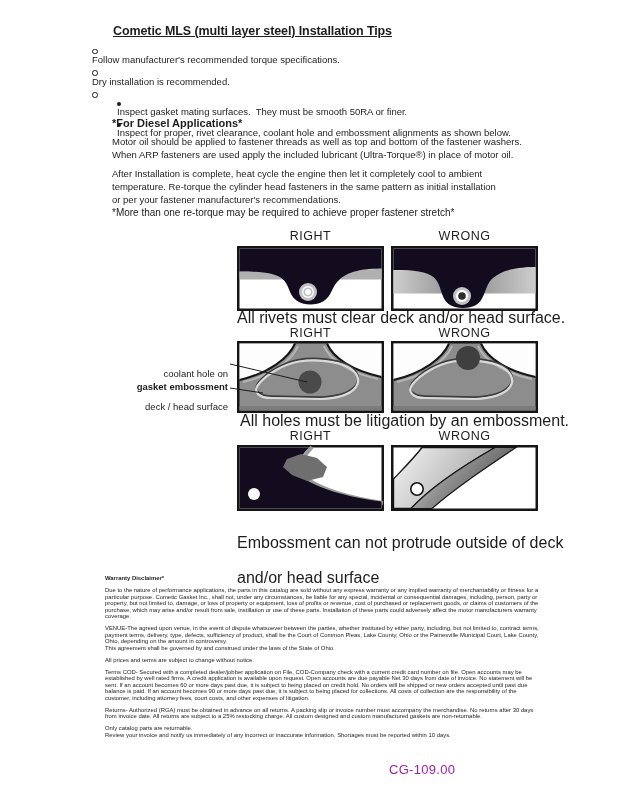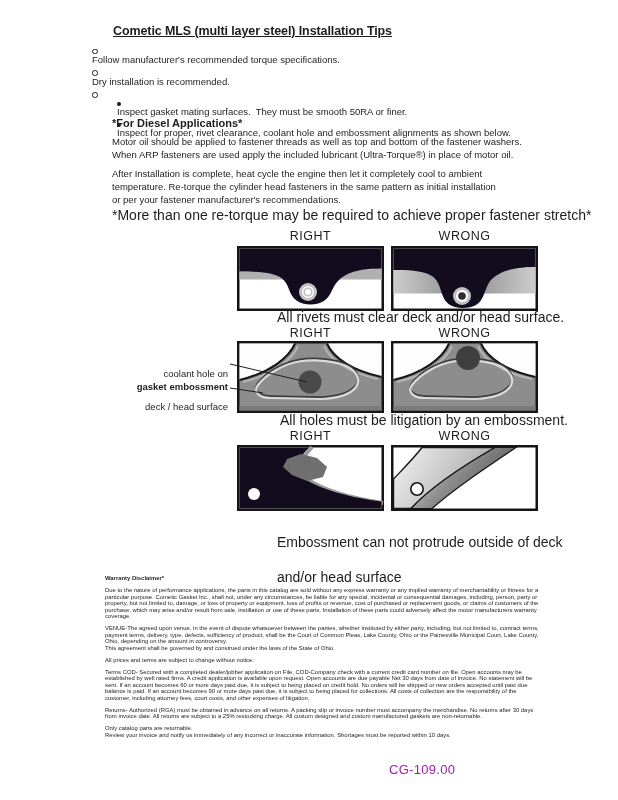--- a/index.html
+++ b/index.html
@@ -24,24 +24,24 @@
     margin:3.6px 4px 0 0;background:#fff;
   }
   .dot{
     flex:0 0 auto;width:4px;height:4px;border-radius:50%;background:#1d1d1d;
     margin:4px 3px 0 0;
   }
   
   .diesel-head{left:112px;top:117px;font-size:11px;font-weight:bold;white-space:pre;}
   .diesel-p1{left:112px;top:135px;font-size:9.5px;line-height:13.2px;}
   .diesel-p2{left:112px;top:167px;font-size:9.5px;line-height:13.2px;}
-  .diesel-note{left:112px;top:207px;font-size:14px;white-space:pre;}
+  .diesel-note{left:112px;top:207px;font-size:10px;white-space:pre;}
   
   .rw-label{width:147px;text-align:center;font-size:12.5px;letter-spacing:0.5px;white-space:pre;}
-  .cap{font-size:14px;white-space:pre;line-height:11.5px;margin-left:40px;}
+  .cap{font-size:16px;white-space:pre;line-height:11.5px;}
   .side-label{width:122px;text-align:right;font-size:9.5px;line-height:11px;white-space:pre;}
   .panel{width:147px;height:auto;display:block;}
   
   .legal{left:105px;top:575px;width:436px;font-size:5.9px;line-height:6.5px;}
   .legal p{margin:0 0 0 0;}
   .legal p.gap{margin-top:5.5px;}
   .legal .lh{font-weight:bold;}
   
   .doc-code{left:389px;top:762px;font-size:13px;color:#a21caf;letter-spacing:0.3px;white-space:pre;}
 </style>

